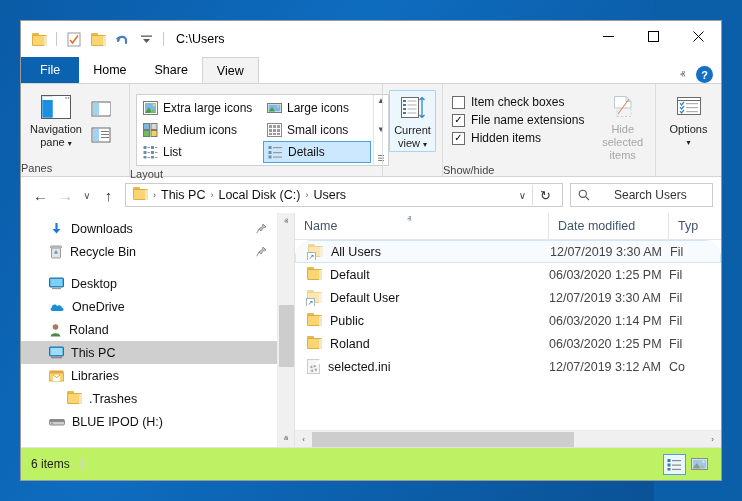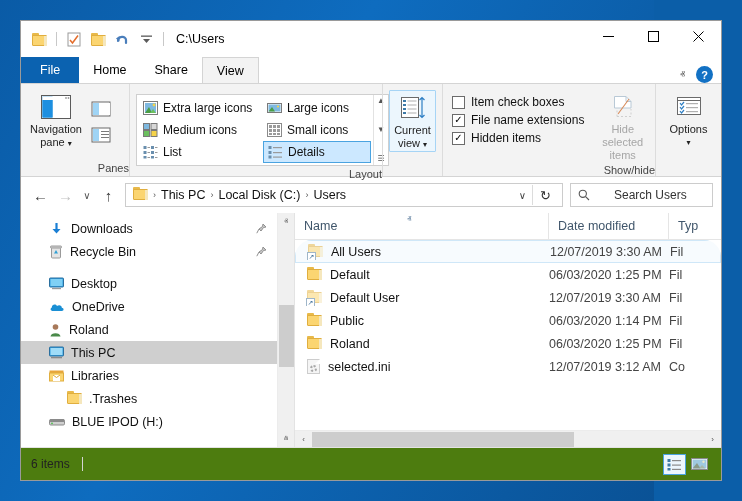--- a/index.html
+++ b/index.html
@@ -85,21 +85,21 @@
   }
   .rgroup {
     display: flex; flex-direction: column;
     height: 100%; position: relative;
     padding: 3px 0 0 0;
   }
   .rgroup + .rgroup { border-left: 1px solid #dcdcdc; }
   .rgroup-body { flex: 1; display: flex; align-items: flex-start; padding: 3px 6px 0 6px; }
   .rgroup-label {
     height: 16px; font-size: 11px; color: #444;
-    text-align: right; line-height: 16px;
+    text-align: left; line-height: 16px;
   }
 
   
   .bigbtn {
     width: 58px; display: flex; flex-direction: column;
     align-items: center; padding-top: 4px;
     font-size: 11px; color: #222; text-align: center; line-height: 13px;
   }
   .bigbtn .ic { margin-bottom: 3px; }
   .bigbtn.hl { border: 1px solid #a6d4f5; background: #ecf6fd; border-radius: 1px; }
@@ -227,21 +227,21 @@
   .hscroll {
     height: 17px; background: #f0f0f0; display: flex; align-items: center;
     flex: 0 0 auto; border-top: 1px solid #ececec;
   }
   .hs-arrow { width: 17px; height: 17px; display: flex; align-items: center; justify-content: center; font-size: 8px; color: #505050; }
   .hs-track { flex: 1; height: 17px; position: relative; }
   .hs-thumb { position: absolute; top: 1px; height: 15px; background: #cdcdcd; }
 
   
   .statusbar {
-    height: 25px; background: #4d7c0f; border-top: 1px solid #e3e3e3;
+    height: 25px; background: #bef264; border-top: 1px solid #e3e3e3;
     display: flex; align-items: center; padding: 16px 10px;
     flex: 0 0 auto;
   }
   .status-text { font-size: 12px; color: #222; }
   .status-div { width: 1px; height: 14px; background: #d4d4d4; margin-left: 12px; }
   .viewbtns { margin-left: auto; display: flex; gap: 2px; align-items: center; }
   .viewbtn {
     width: 23px; height: 21px; display: flex; align-items: center; justify-content: center;
   }
   .viewbtn.sel { border: 1px solid #4aa3e0; background: #ecf6fd; }

